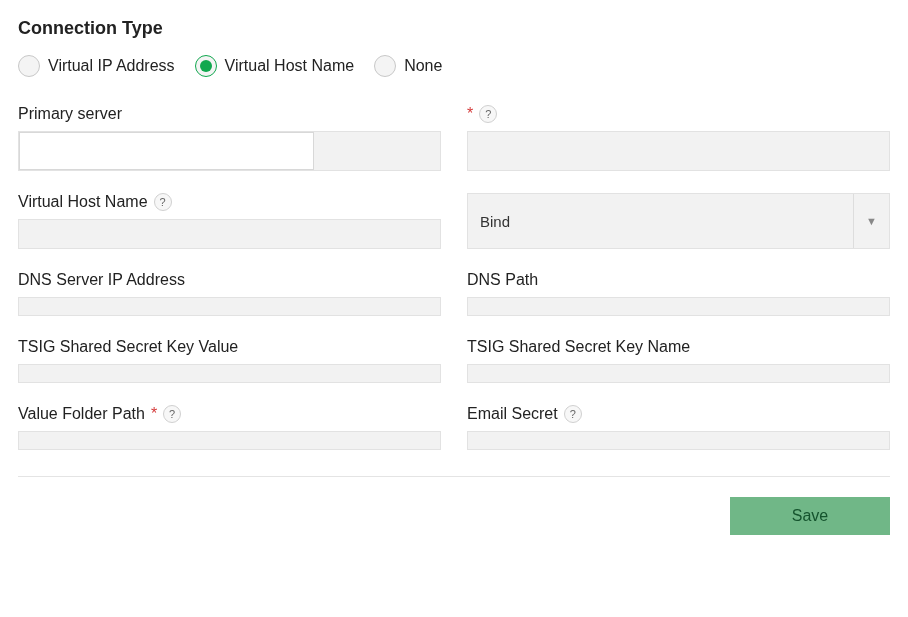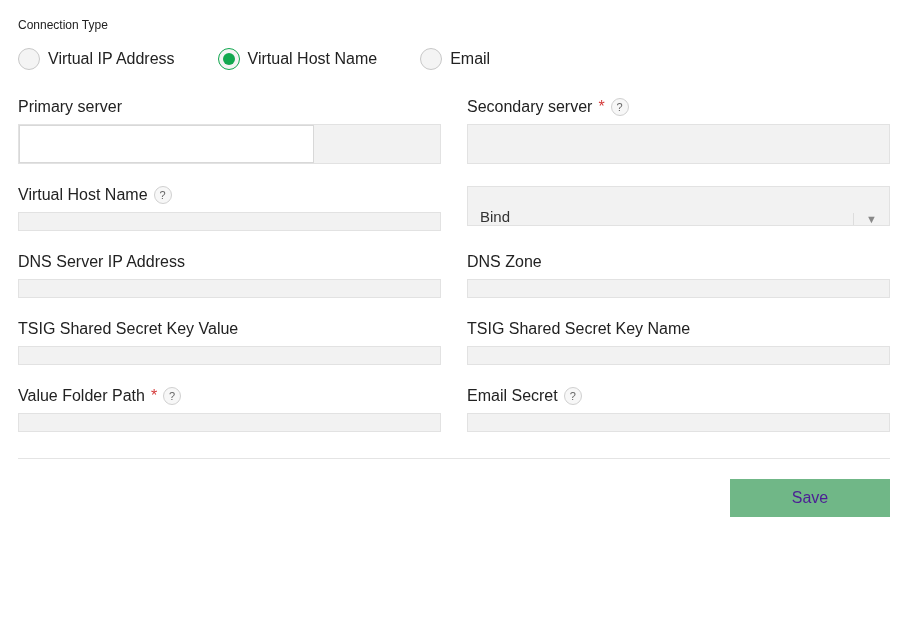--- a/index.html
+++ b/index.html
@@ -8,27 +8,27 @@
       padding: 0;
     }
     body {
       font-family: -apple-system, BlinkMacSystemFont, "Segoe UI", Arial, sans-serif;
       color: #222;
       padding: 18px;
       width: 908px;
       background: #fff;
     }
     .section-title {
-      font-weight: 400;
-      font-size: 12px;
+      font-weight: 700;
+      font-size: 18px;
       margin-bottom: 16px;
     }
     .radio-row {
       display: flex;
-      gap: 43px;
+      gap: 20px;
       align-items: center;
       margin-bottom: 28px;
     }
     .radio-option {
       display: flex;
       align-items: center;
       gap: 8px;
       cursor: pointer;
     }
     .radio-circle {
@@ -109,24 +109,23 @@
       width: 70%;
       height: 100%;
       border: 1px solid #d8d8d8;
       background: #fff;
       padding: 0 10px;
       font-size: 15px;
       outline: none;
     }
     .select-wrapper {
       display: flex;
-      height: 40px;
+      height: 56px;
       border: 1px solid #e2e2e2;
       background: #f2f2f2;
-      align-items: flex-end;
     }
     .select-display {
       flex: 1;
       padding: 0 12px;
       display: flex;
       align-items: center;
       font-size: 15px;
       color: #333;
       cursor: pointer;
     }
@@ -145,21 +144,21 @@
       border: none;
       border-top: 1px solid #e4e4e4;
     }
     .footer {
       display: flex;
       justify-content: flex-end;
       margin-top: 20px;
     }
     .save-btn {
       background: #70b787;
-      color: #4c1d95;
+      color: #14532d;
       border: none;
       padding: 10px 48px;
       font-size: 16px;
       cursor: pointer;
       min-width: 160px;
     }
   </style>
 </head>
 <body>
 
@@ -171,38 +170,37 @@
     <span class="radio-label">Virtual IP Address</span>
   </div>
   <div class="radio-option">
     <span class="radio-circle selected selected-border">
         <span class="inner-dot"></span>
       </span>
     <span class="radio-label">Virtual Host Name</span>
   </div>
   <div class="radio-option">
     <span class="radio-circle"></span>
-    <span class="radio-label">Email</span>
+    <span class="radio-label">None</span>
   </div>
 </div>
 
 <div class="form-grid">
 
   <div class="form-field">
     <div class="field-label">
       <span>Primary server</span>
     </div>
     <div class="primary-input-wrapper">
       <input class="inner-input" type="text" value="" style="">
     </div>
   </div>
 
   <div class="form-field">
     <div class="field-label">
-      <span>Secondary server</span>
         <span class="required">*</span>
       <span class="help-icon">?</span>
     </div>
     <input class="input-text" type="text" value="" style="">
   </div>
 
   <div class="form-field">
     <div class="field-label">
       <span>Virtual Host Name</span>
       <span class="help-icon">?</span>
@@ -219,21 +217,21 @@
 
   <div class="form-field">
     <div class="field-label">
       <span>DNS Server IP Address</span>
     </div>
     <input class="input-text" type="text" value="" style="">
   </div>
 
   <div class="form-field">
     <div class="field-label">
-      <span>DNS Zone</span>
+      <span>DNS Path</span>
     </div>
     <input class="input-text" type="text" value="" style="">
   </div>
 
   <div class="form-field">
     <div class="field-label">
       <span>TSIG Shared Secret Key Value</span>
     </div>
     <input class="input-text" type="text" value="" style="">
   </div>

